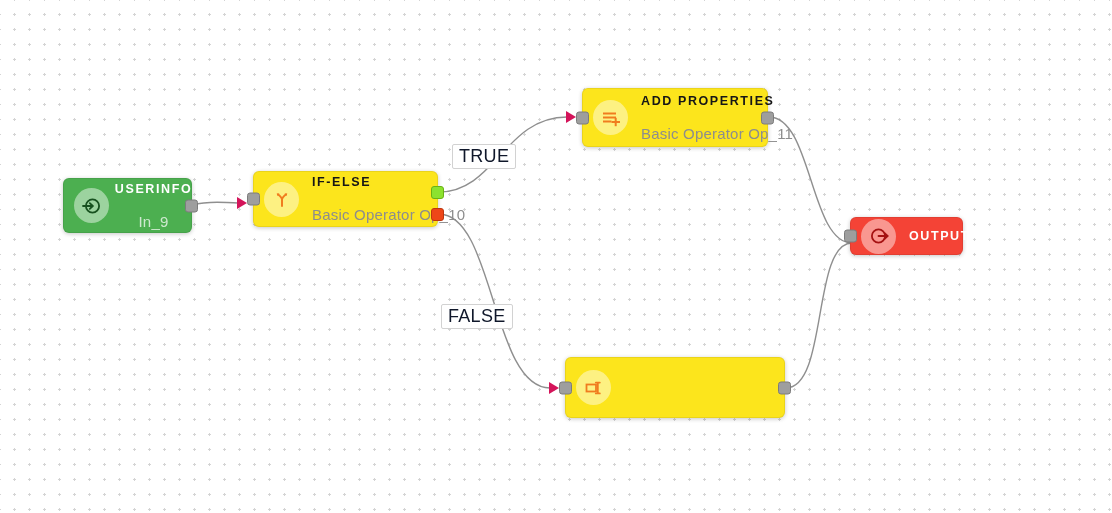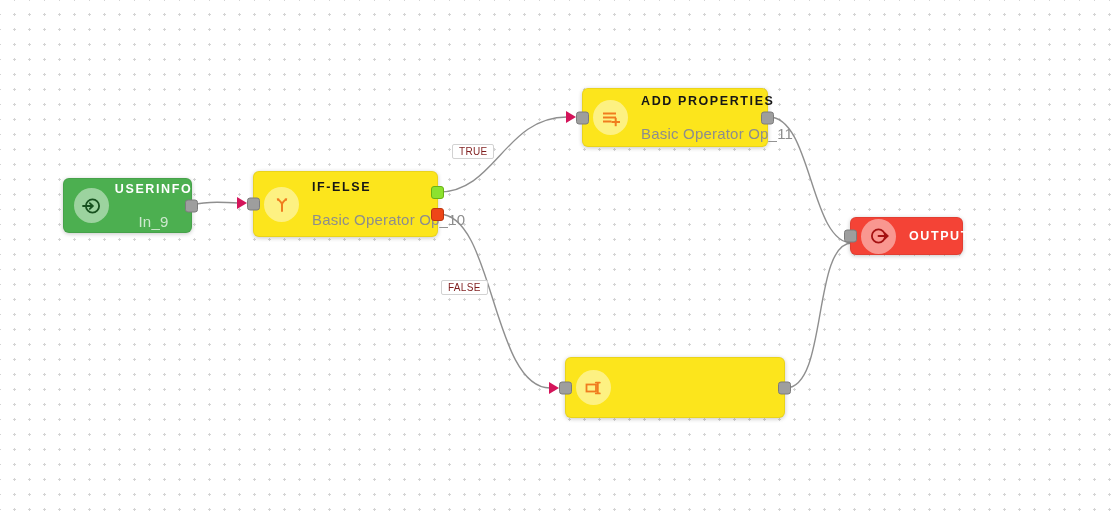--- a/index.html
+++ b/index.html
@@ -15,21 +15,21 @@
   .arrowhead{fill:#d4145a;stroke:none;}
 
   .node{
     position:absolute;display:flex;align-items:center;
     border-radius:6px;box-sizing:border-box;
     border:1px solid rgba(0,0,0,0.07);
     box-shadow:0 1px 4px rgba(0,0,0,0.22);
     padding:0 10px 0 10px;cursor:default;
   }
   .n-userinfo{left:63px;top:178px;width:129px;height:55px;background:#4caf50;}
-  .n-ifelse{left:253px;top:171px;width:185px;height:66px;background:#fce51c;}
+  .n-ifelse{left:253px;top:171px;width:185px;height:56px;background:#fce51c;}
   .n-addprops{left:582px;top:88px;width:186px;height:59px;background:#fce51c;}
   .n-renameprops{left:565px;top:357px;width:220px;height:61px;background:#fce51c;}
   .n-output{left:850px;top:217px;width:113px;height:38px;background:#f44336;}
 
   .icon-circle{
     flex:0 0 auto;width:35px;height:35px;border-radius:50%;
     background:rgba(255,255,255,0.45);
     display:flex;align-items:center;justify-content:center;
   }
   .node-text{display:flex;flex-direction:column;gap:17px;margin-left:13px;min-width:0;}
@@ -46,25 +46,25 @@
     position:absolute;width:11px;height:11px;border-radius:3px;
     background:#9e9e9e;border:1px solid #7c7c7c;cursor:crosshair;
   }
   .port-in{left:-7px;top:50%;transform:translateY(-50%);}
   .port-out{right:-7px;top:50%;transform:translateY(-50%);}
   .port-true{right:-7px;top:14px;background:#8ce22f;border-color:#69b215;}
   .port-false{right:-7px;top:36px;background:#ee4618;border-color:#bd350e;}
 
   .edge-label{
     position:absolute;background:#ffffff;border:1px solid #d2d2d2;
-    border-radius:2px;padding:1px 6px;font-size:10px;color:#7f1d1d;
+    border-radius:2px;padding:1px 6px;font-size:18px;color:#0f172a;
     letter-spacing:0.3px;
   }
   .lbl-true{left:452px;top:144px;}
-  .lbl-false{left:441px;top:280px;}
+  .lbl-false{left:441px;top:304px;}
   .icon-svg{display:block;}
 </style>
 </head>
 <body>
 
 <div id="canvas">
 
   <svg id="edge-layer" xmlns="http://www.w3.org/2000/svg">
     <path class="edge" d="M192,205 C212,200 224,203 238,203"></path>
     <path class="edge" d="M439,192 C495,192 505,117 567,117"></path>

